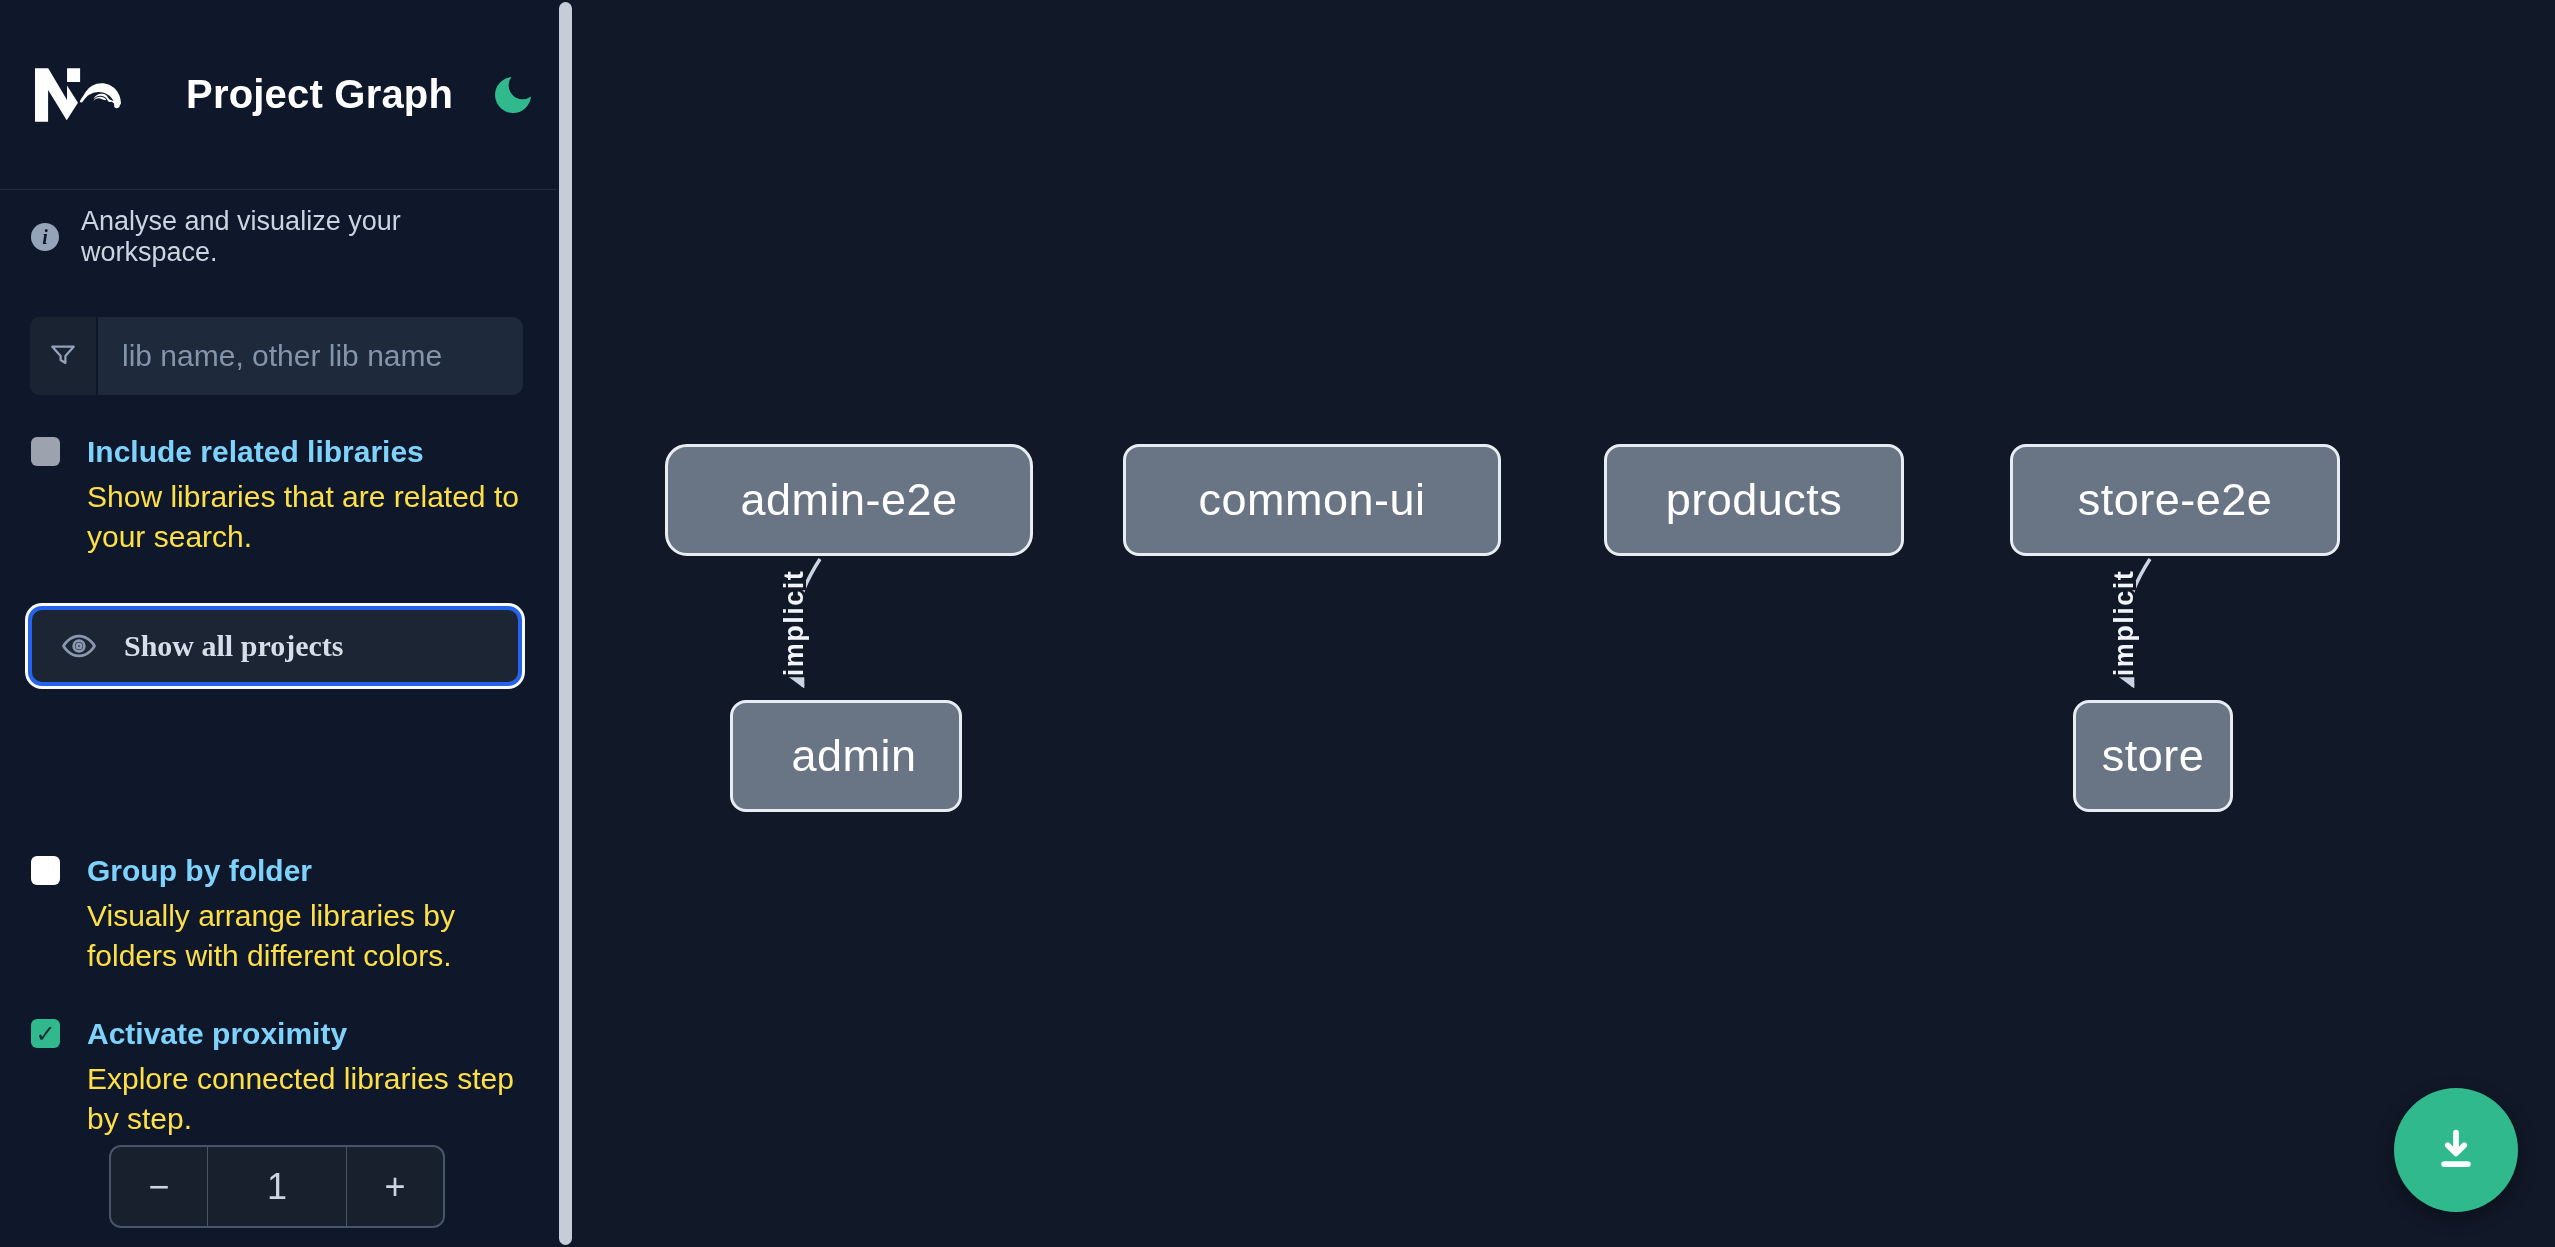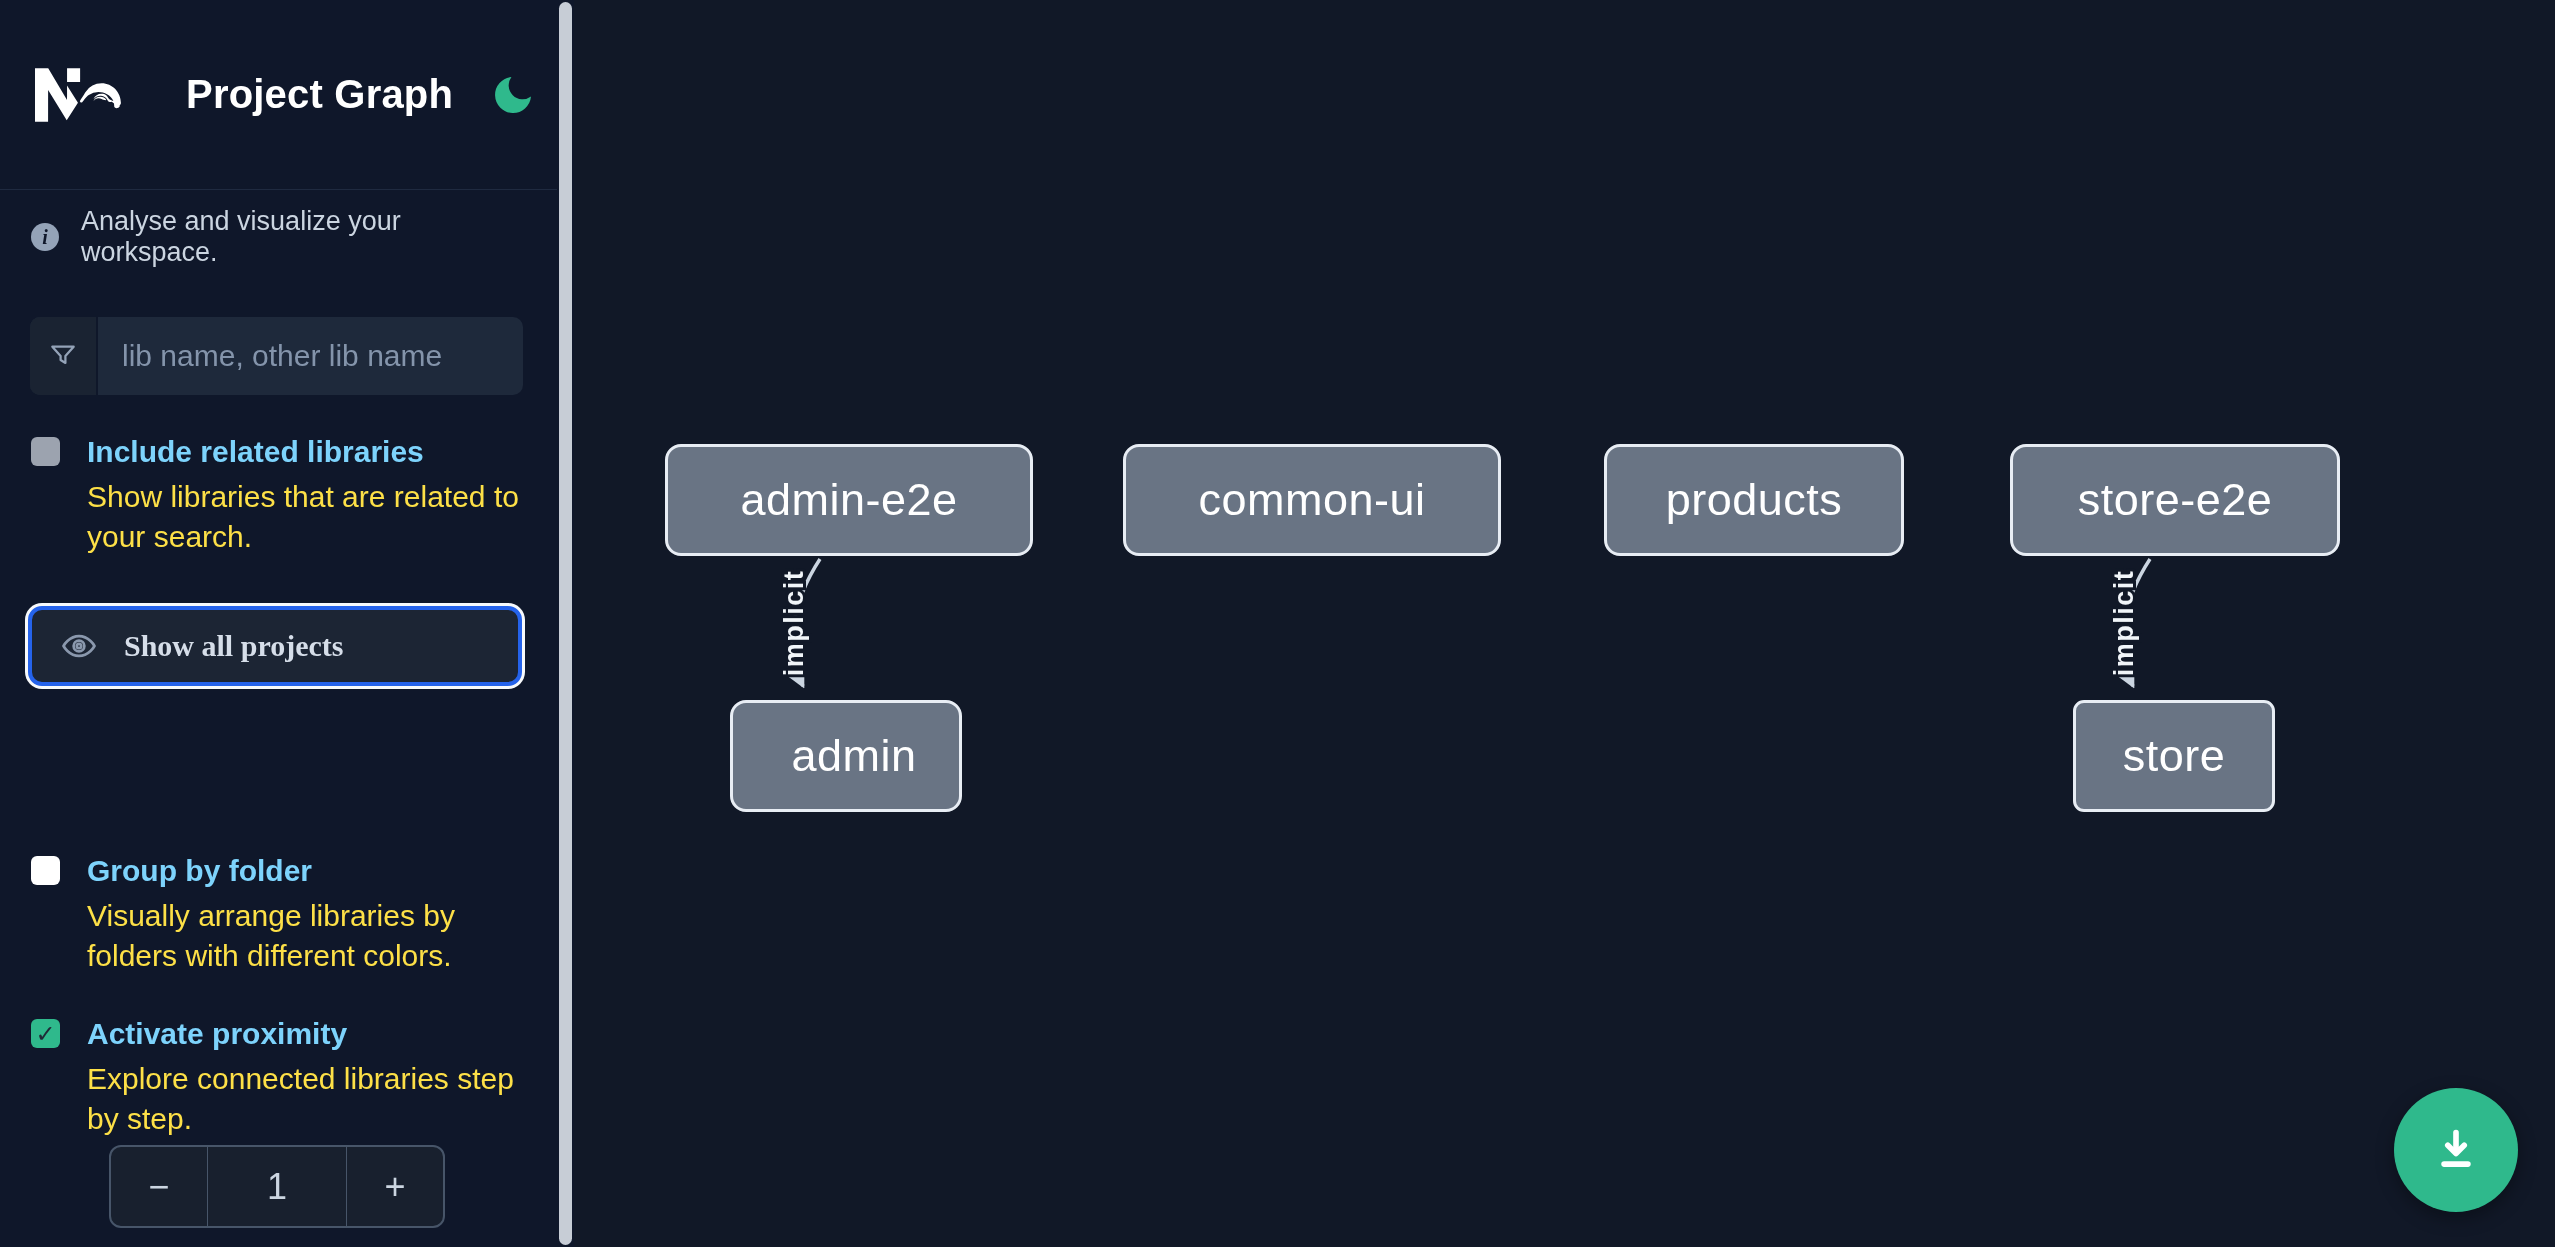--- a/index.html
+++ b/index.html
@@ -227,26 +227,26 @@
       </marker>
     </defs>
     <g id="edge-group">
         <path d="M 246 559 C 218 602 210 648 229 686" fill="none" stroke="#cbd5e1" stroke-width="3.5" marker-end="url(#arrow)"></path>
         <text class="edge-label" transform="translate(222,623) rotate(-90)">implicit</text>
         <path d="M 1576 559 C 1548 602 1540 648 1559 686" fill="none" stroke="#cbd5e1" stroke-width="3.5" marker-end="url(#arrow)"></path>
         <text class="edge-label" transform="translate(1552,623) rotate(-90)">implicit</text>
       </g>
   </svg>
   <div id="node-layer">
-      <div class="graph-node" style="left: 91px; top: 444px; width: 368px; height: 112px;">admin-e2e</div>
+      <div class="graph-node" style="left: 91px; top: 444px; width: 368px; height: 112px; border-radius: 22px;">admin-e2e</div>
       <div class="graph-node" style="left: 549px; top: 444px; width: 378px; height: 112px;">common-ui</div>
       <div class="graph-node" style="left: 1030px; top: 444px; width: 300px; height: 112px;">products</div>
       <div class="graph-node" style="left: 1436px; top: 444px; width: 330px; height: 112px;">store-e2e</div>
       <div class="graph-node" style="left: 156px; top: 700px; width: 232px; height: 112px; padding-left: 16px;">admin</div>
-      <div class="graph-node" style="left: 1499px; top: 700px; width: 202px; height: 112px; border-radius: 11px;">store</div>
+      <div class="graph-node" style="left: 1499px; top: 700px; width: 160px; height: 112px;">store</div>
     </div>
 </main>
 
 <button class="fab">
   <svg viewBox="0 0 24 24" fill="none" stroke="#ffffff" stroke-width="2.6" stroke-linecap="round" stroke-linejoin="round" aria-hidden="true">
     <path d="M12 4v9"></path>
     <path d="M8.2 9.8 12 13.6 15.8 9.8"></path>
     <path d="M6.5 18.5h11"></path>
   </svg>
 </button>

